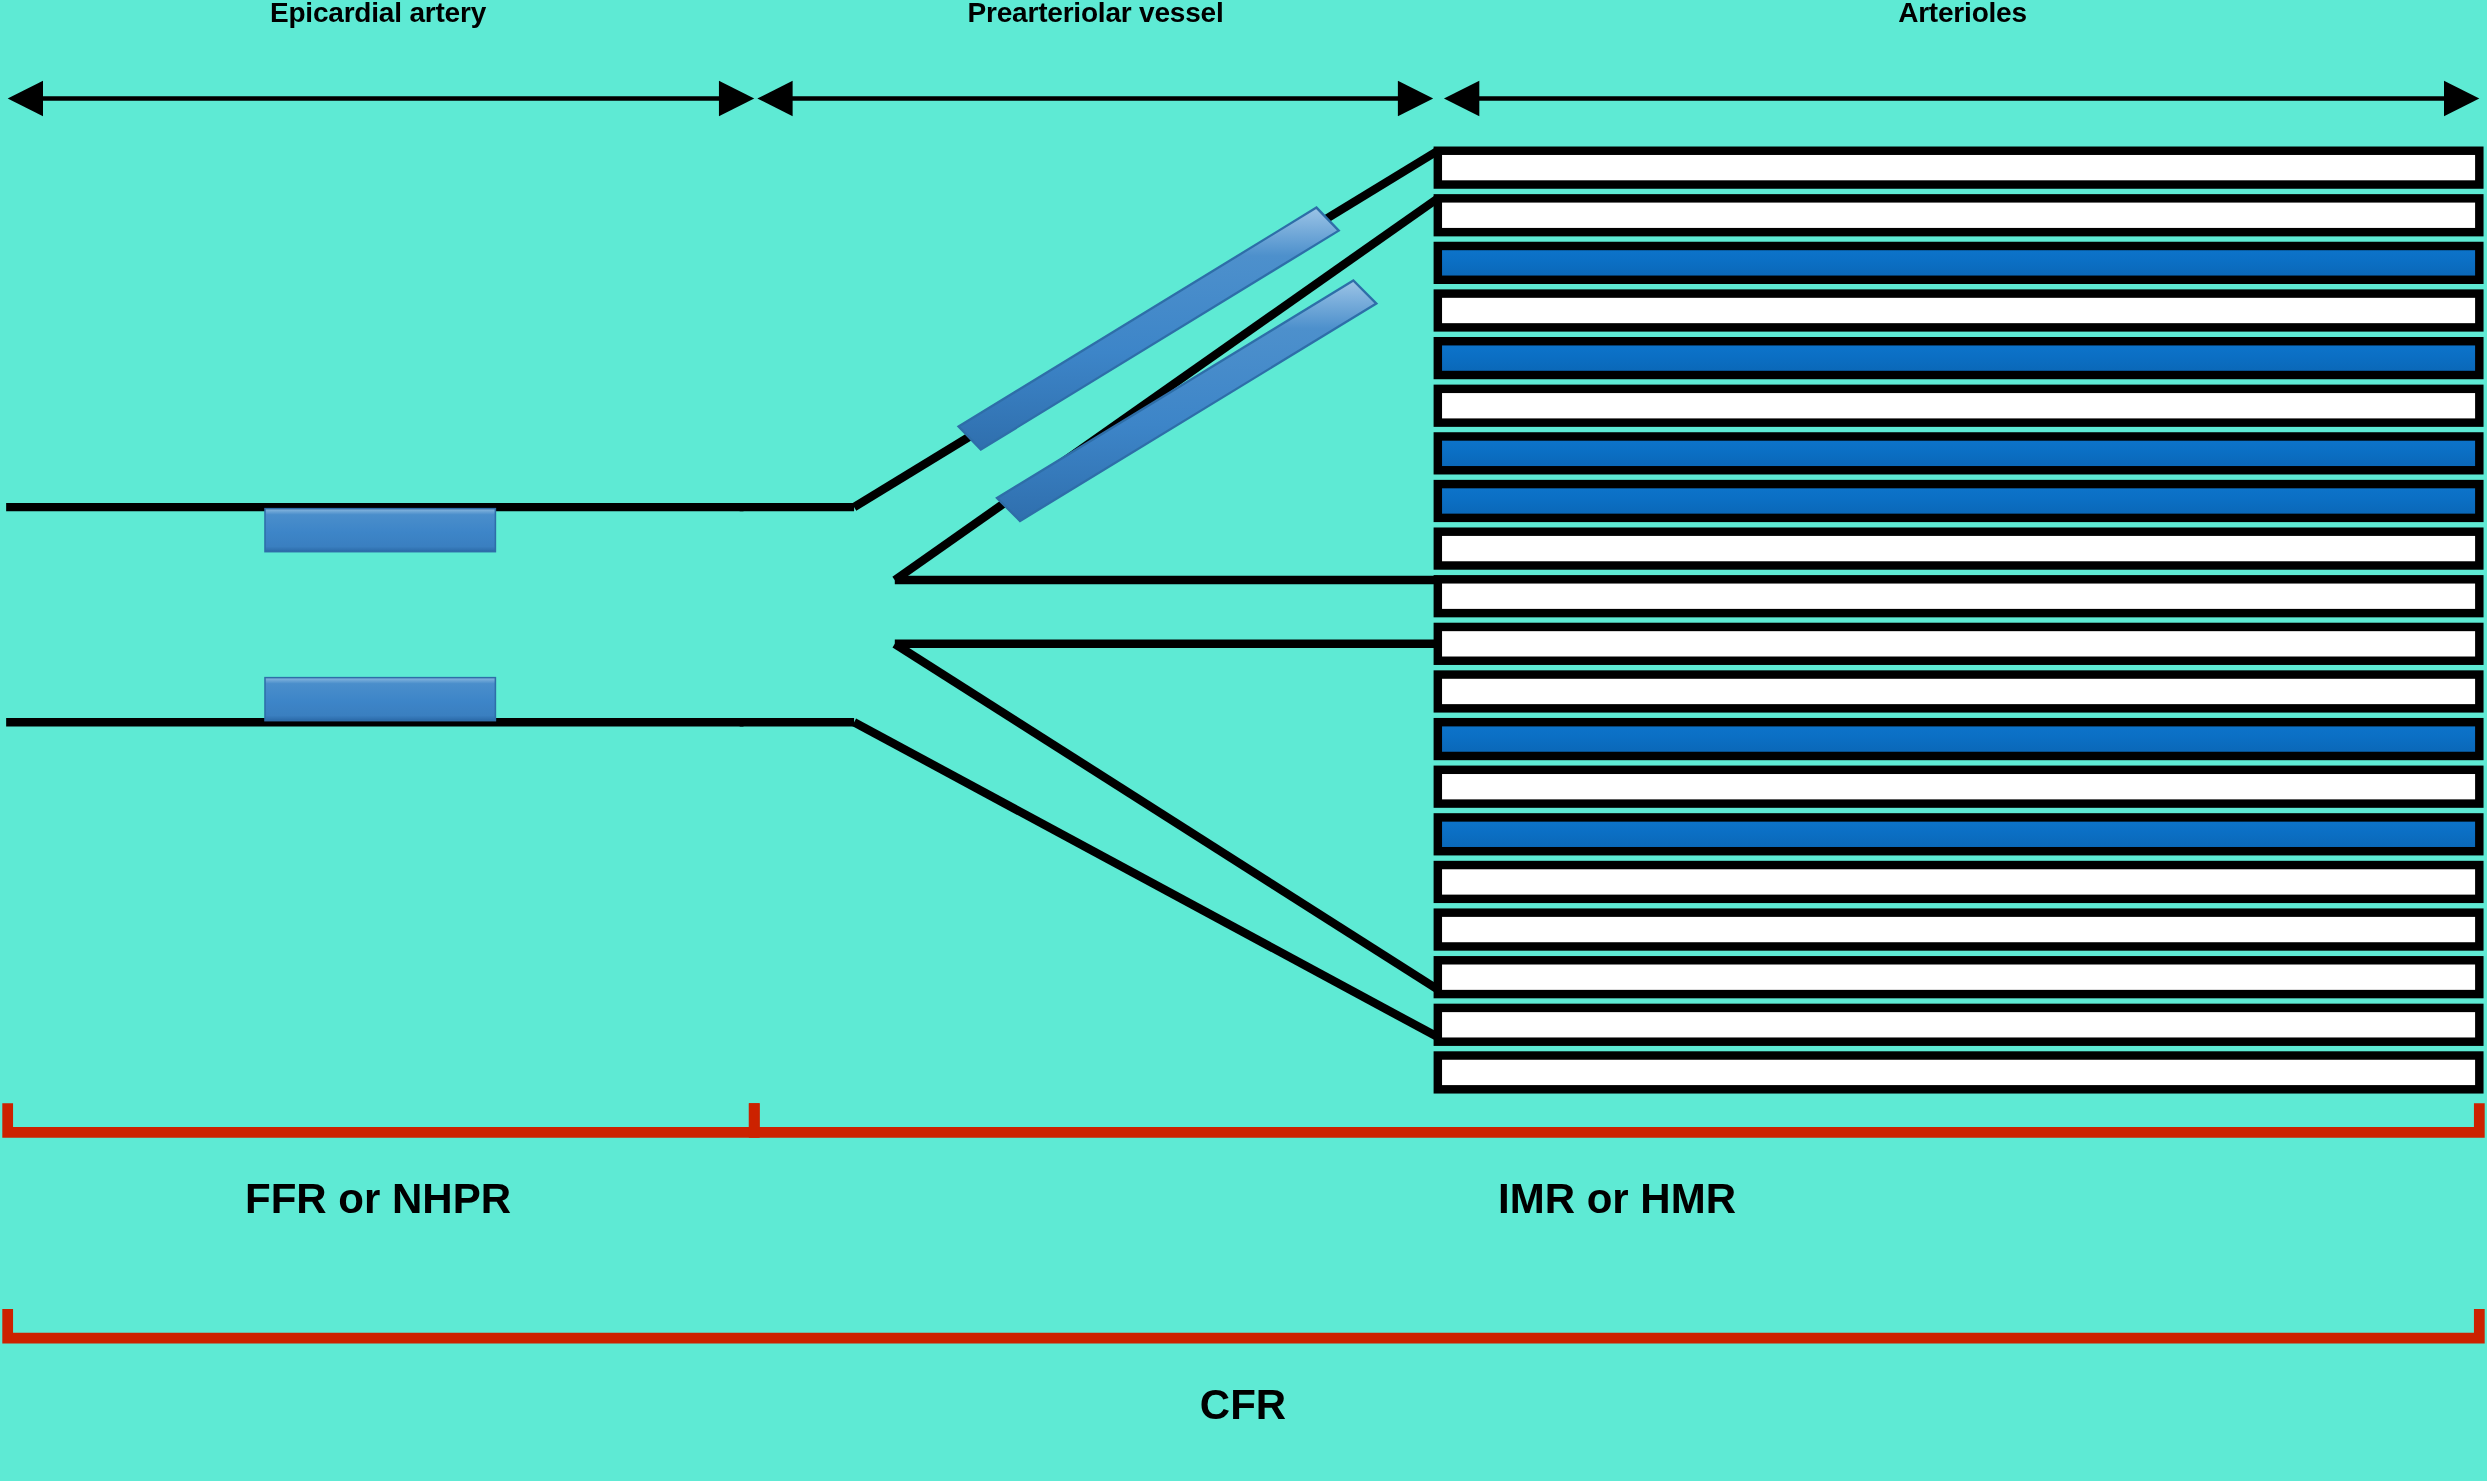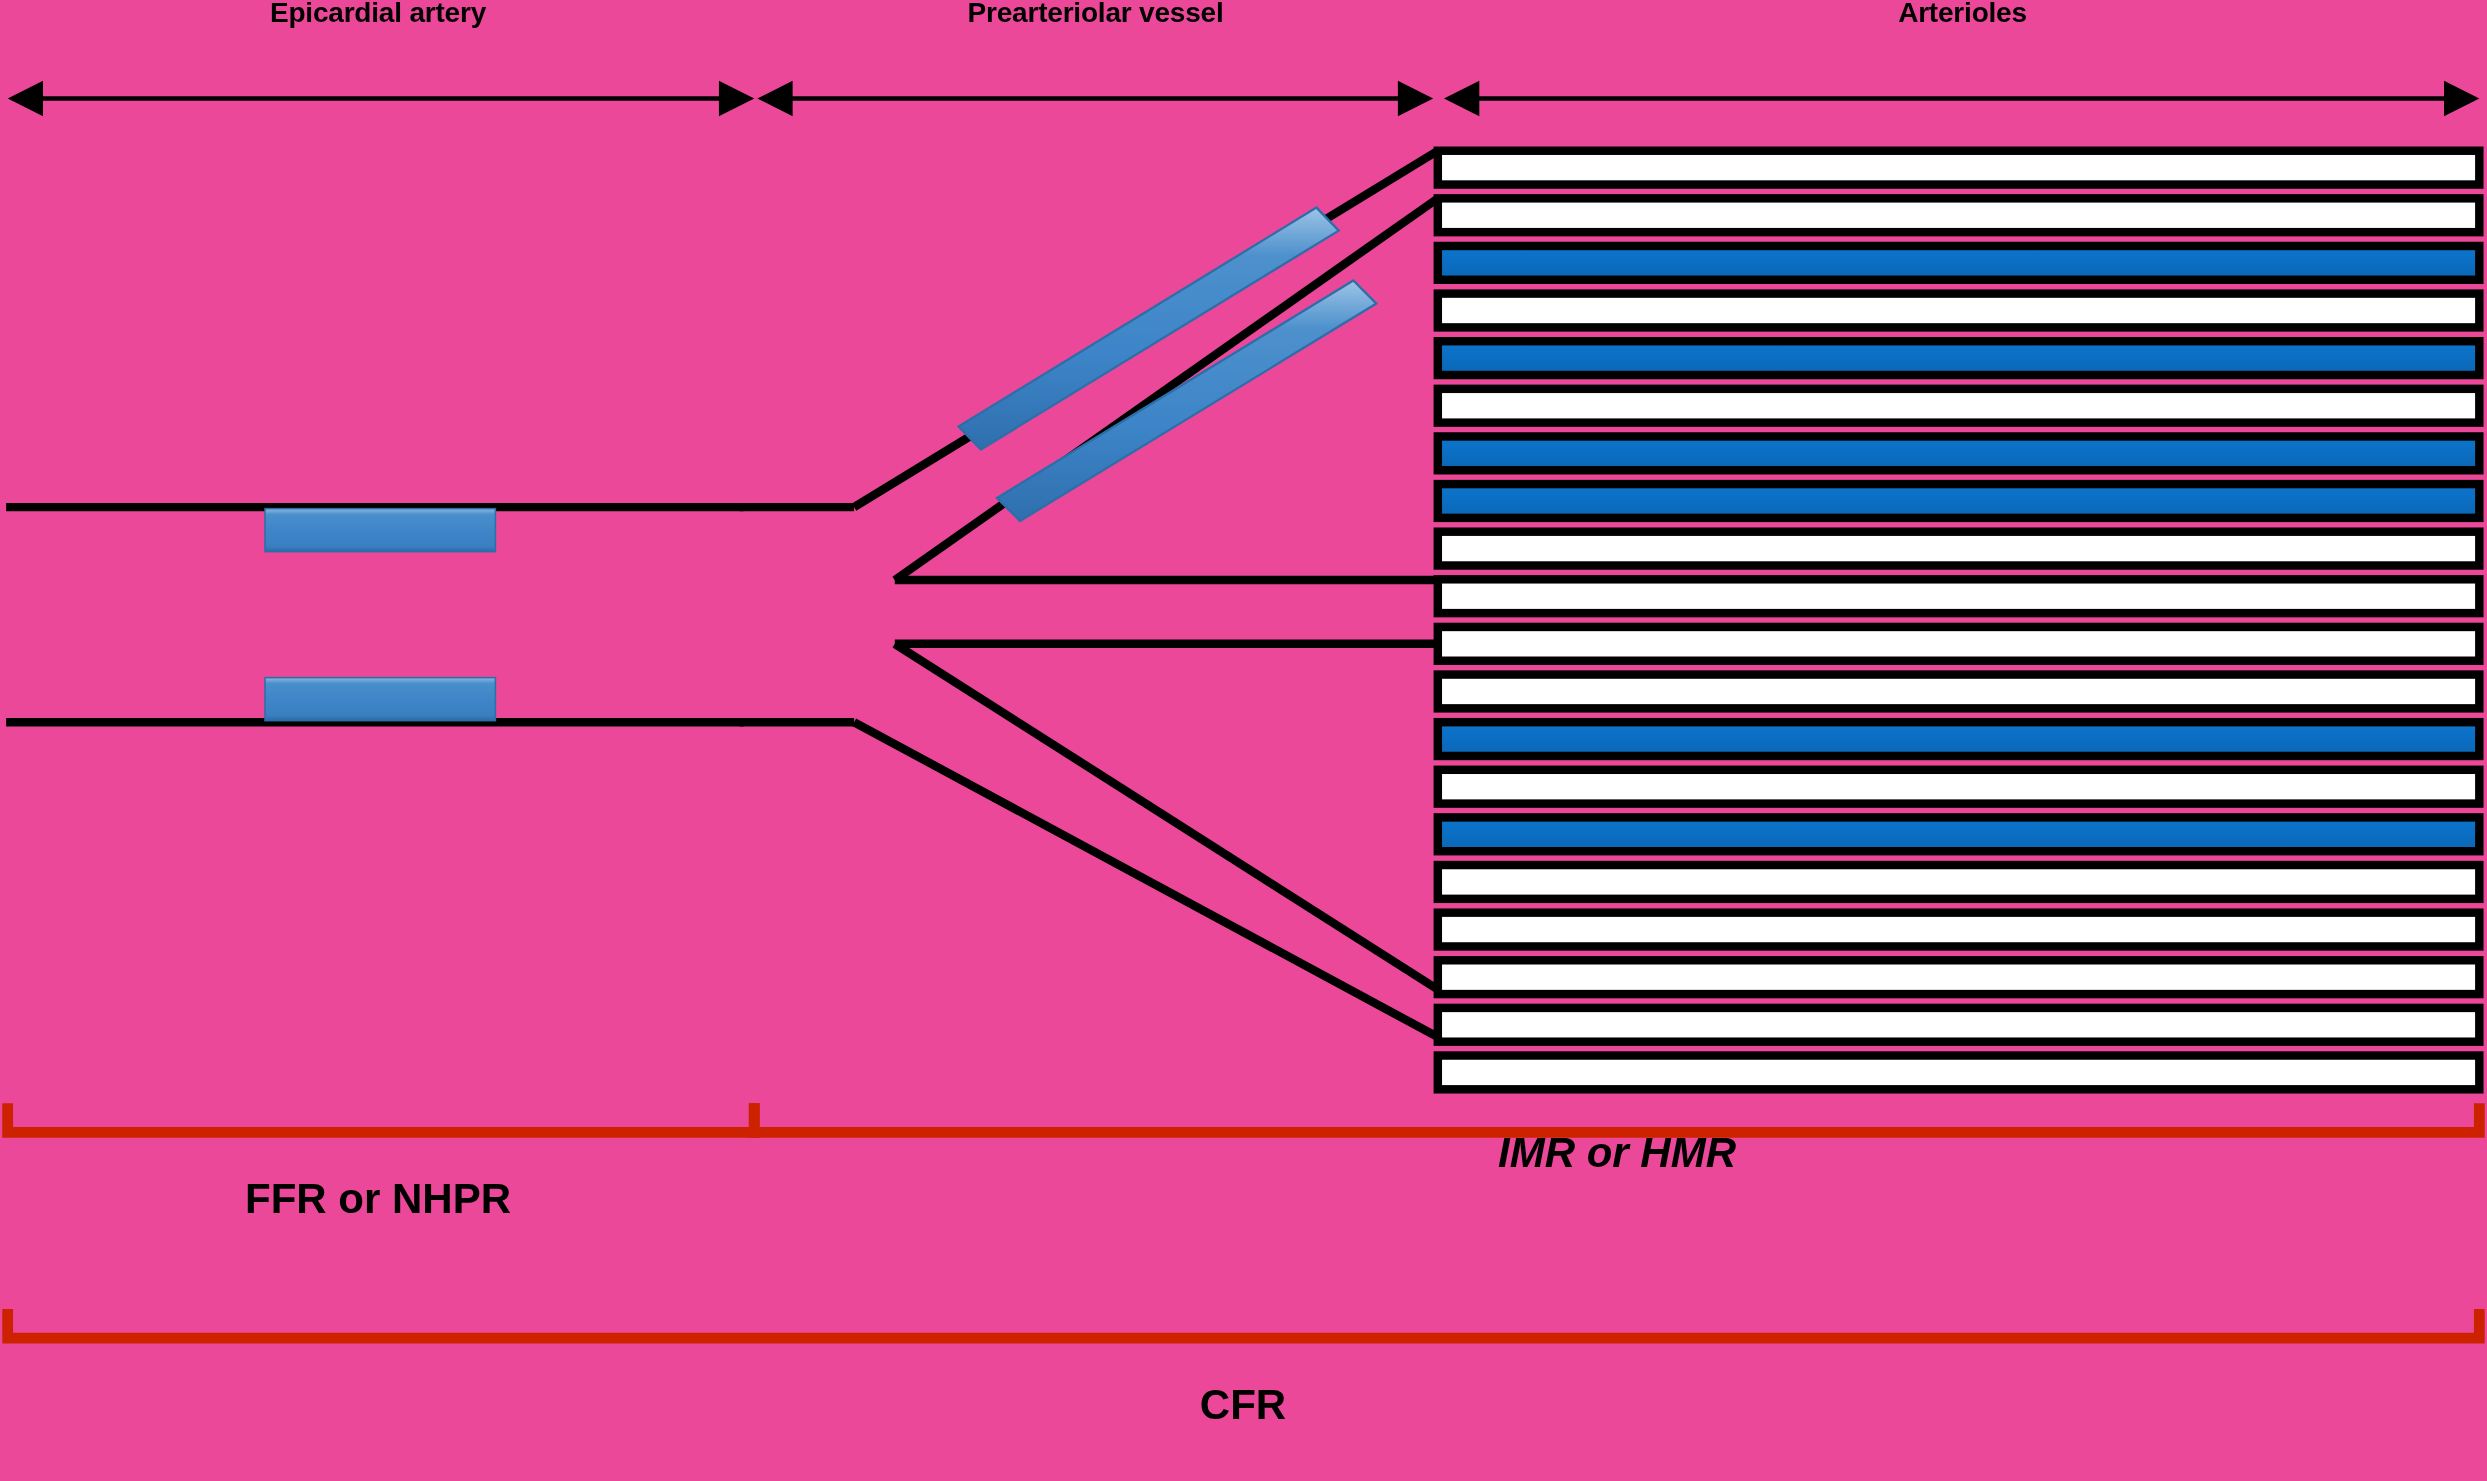--- a/index.html
+++ b/index.html
@@ -8,21 +8,21 @@
     padding: 0;
     background: #ffffff;
   }
   body {
     font-family: "Liberation Sans", sans-serif;
   }
   #stage {
     position: relative;
     width: 2487px;
     height: 1482px;
-    background: #ec4899;
+    background: #5eead4;
     overflow: hidden;
   }
   #stage svg.layer {
     position: absolute;
     left: 0;
     top: 0;
     width: 2487px;
     height: 1482px;
   }
   .seg-label {
@@ -160,18 +160,18 @@
   </svg>
 
   <div class="seg-label" style="left:0px;  top:-3.1px;  width:756px;">Epicardial artery</div>
 
   <div class="seg-label" style="left:756px; top:-3.1px;  width:679px;">Prearteriolar vessel</div>
 
   <div class="seg-label" style="left:1444px; top:-3.1px; width:1037px;">Arterioles</div>
 
   <div class="index-label" style="left:71px;  top:1175px; width:614px;">FFR or NHPR</div>
 
-  <div class="index-label" style="left:1310px; top:1129px; width:614px;font-style:italic;">IMR or HMR</div>
+  <div class="index-label" style="left:1310px; top:1175px; width:614px;">IMR or HMR</div>
 
   <div class="index-label" style="left:936px; top:1381px; width:614px;">CFR</div>
 
 </div>
 
 
 </body></html>

